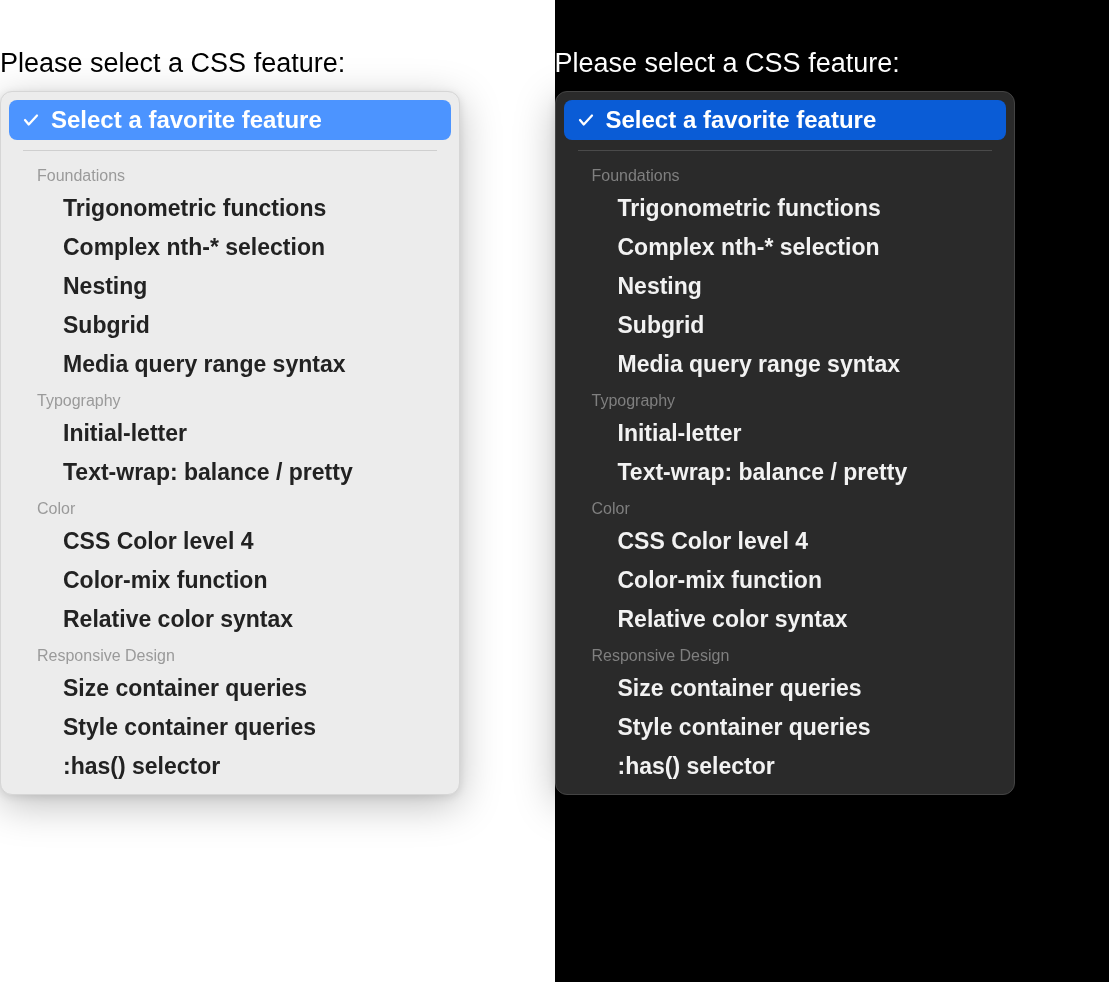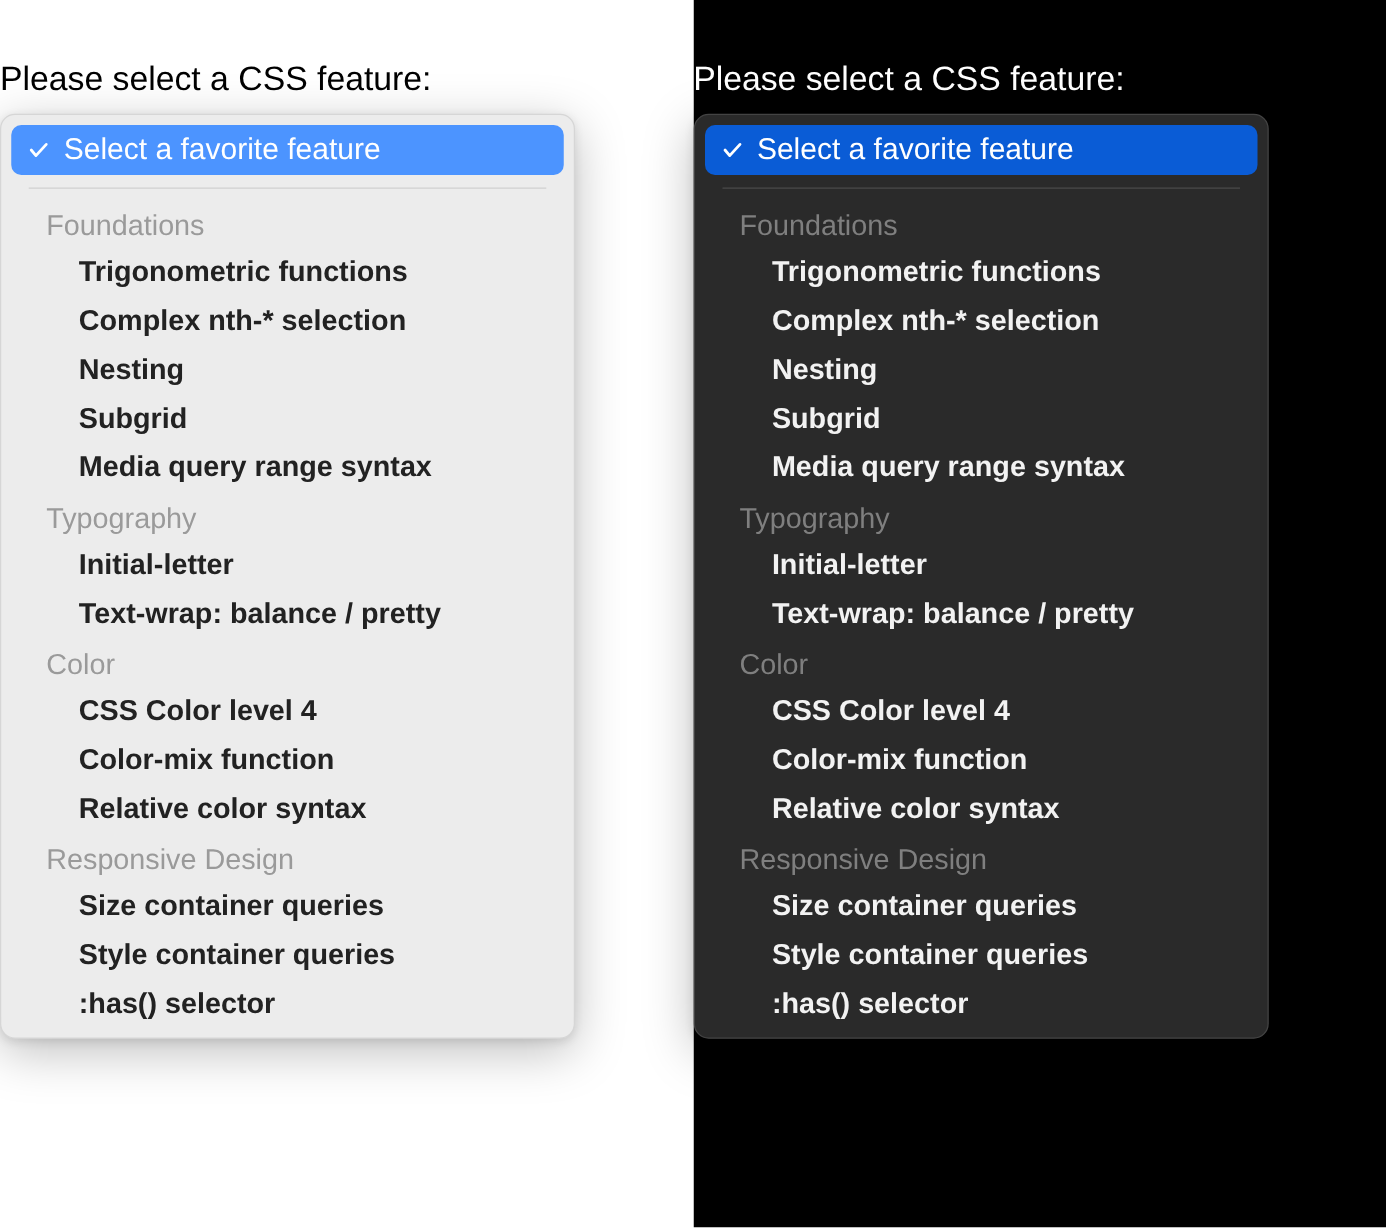--- a/index.html
+++ b/index.html
@@ -58,21 +58,21 @@
       border: 1px solid #444;
     }
 
     .selected-row {
       display: flex;
       align-items: center;
       gap: 10px;
       border-radius: 8px;
       padding: 6px 12px;
       font-size: 24px;
-      font-weight: 400;
+      font-weight: 700;
     }
 
     .light .selected-row {
       background: #4c94ff;
       color: #fff;
     }
 
     .dark .selected-row {
       background: #0a5cd6;
       color: #fff;
@@ -98,21 +98,21 @@
 
     .divider {
       height: 1px;
       margin: 10px 14px 8px 14px;
     }
 
     .light .divider { background: #cfcfcf; }
     .dark .divider { background: #4a4a4a; }
 
     .group-label {
-      font-size: 23px;
+      font-size: 16px;
       padding: 8px 0 4px 28px;
     }
 
     .light .group-label { color: #9a9a9a; }
     .dark .group-label { color: #7f7f7f; }
 
     .option-item {
       font-size: 23px;
       padding: 6px 0 6px 54px;
       cursor: default;

